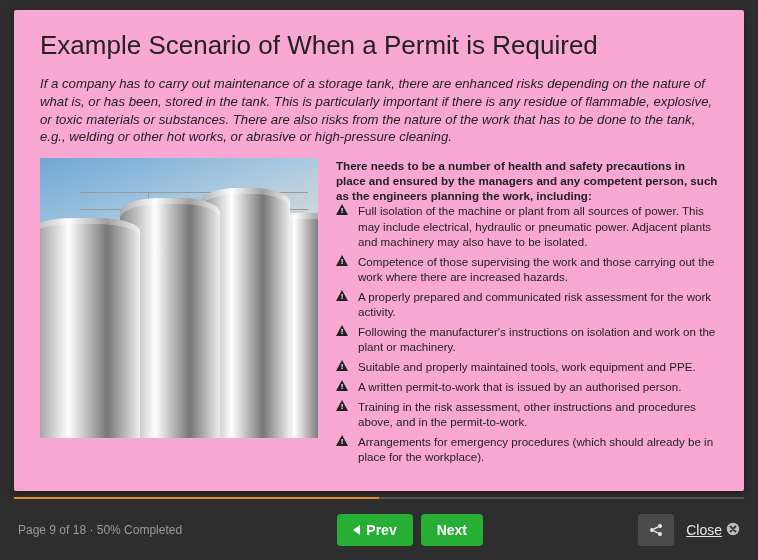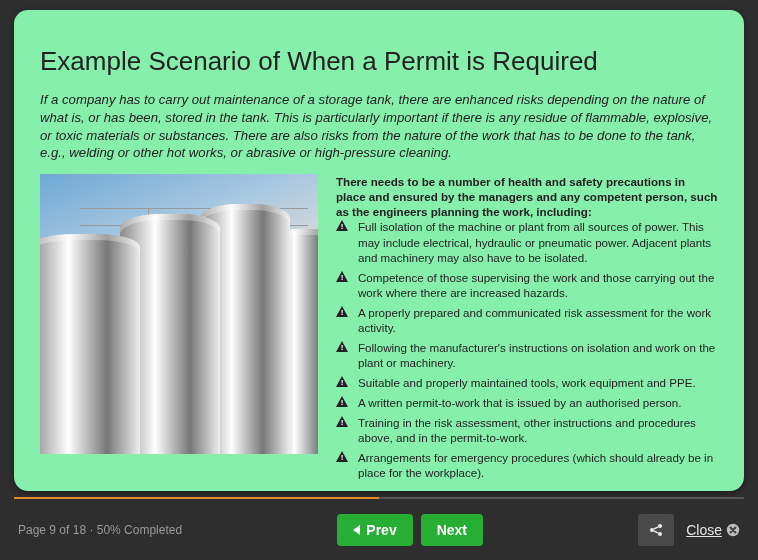--- a/index.html
+++ b/index.html
@@ -1,25 +1,25 @@
 <!DOCTYPE html>
 <html><head>
 <meta charset="utf-8">
 <style>
   * { box-sizing: border-box; margin: 0; padding: 0; }
   html, body { width: 758px; height: 560px; font-family: Arial, Helvetica, sans-serif; }
   body { background: #2e2e2e; display: flex; flex-direction: column; }
 
   .content-card {
-    background: #86efac;
+    background: #f9a8d4;
     margin: 10px 14px 6px 14px;
-    padding: 36px 26px 16px 26px;
+    padding: 20px 26px 16px 26px;
     flex: 1;
     overflow: hidden;
-    border-radius: 14px;
+    border-radius: 2px;
     box-shadow: 0 2px 6px rgba(0,0,0,0.4);
   }
   .content-card h1 {
     font-size: 26px;
     font-weight: 400;
     color: #222;
     margin-bottom: 14px;
   }
   .intro {
     font-size: 13.2px;
@@ -133,21 +133,20 @@
     color: #fff;
     cursor: pointer;
   }
   .btn-green { background: #27ae35; }
   .btn-dark { background: #4a4a4a; width: 36px; height: 32px; padding:0; justify-content:center; border-radius:3px;}
   .close-link {
     color: #e6e6e6;
     text-decoration: underline;
     font-size: 14px;
     display: inline-flex;
-    align-items: center;
     gap: 4px;
     cursor: pointer;
   }
   .chevron-left, .chevron-right {
     display:inline-block; width:0; height:0;
     border-top:5px solid transparent;
     border-bottom:5px solid transparent;
   }
   .chevron-left { border-right: 7px solid #fff; } 
 

